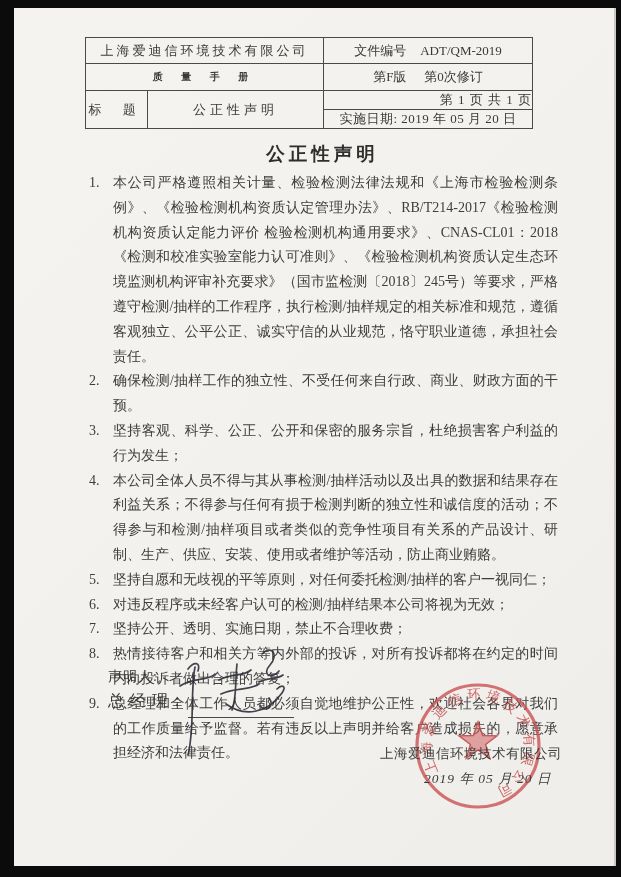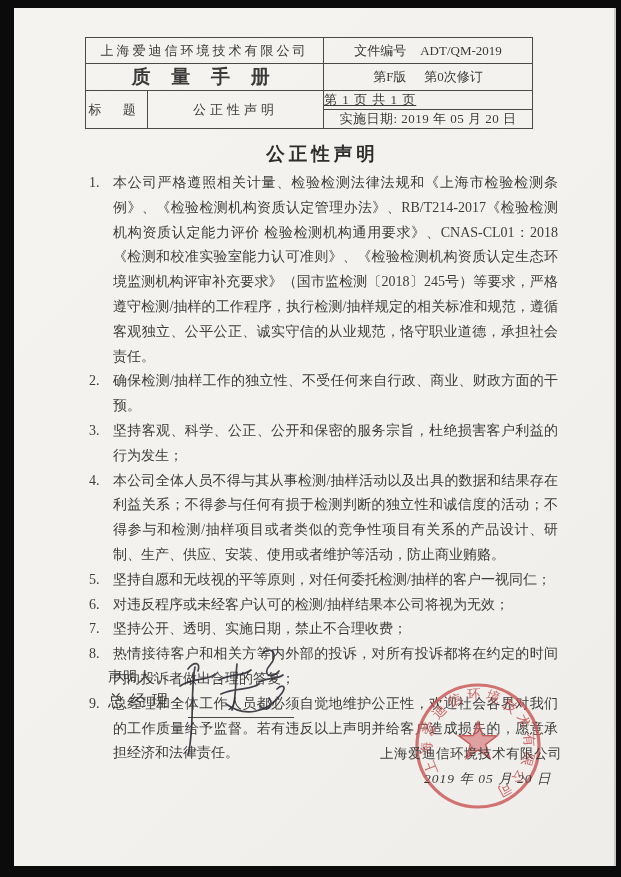--- a/index.html
+++ b/index.html
@@ -18,27 +18,27 @@
     position:absolute;left:71px;top:29px;width:447px;
     border-collapse:collapse;table-layout:fixed;
     font-size:13px;color:#3a3a3a;
   }
   .htable td{border:1px solid #4a4a4a;padding:0;vertical-align:middle;overflow:hidden;white-space:nowrap;}
   .r1 td{height:25px;}
   .r2 td{height:26px;}
   .r3 td{height:15px;}
   .r4 td{height:16px;}
   .c-company{text-align:center;letter-spacing:3px;}
-  .c-manual{text-align:center;font-weight:bold;letter-spacing:8px;font-size:19px;}
+  .c-manual{text-align:center;font-weight:bold;letter-spacing:8px;font-size:10px;}
   .c-doc,.c-ver{text-align:center;}
   .c-doc .gap{display:inline-block;width:14px;}
   .c-ver .ml{margin-left:18px;}
   .c-label{text-align:center;letter-spacing:9px;padding-left:6px;}
   .c-title{text-align:center;letter-spacing:4px;}
-  .c-page{text-align:left;letter-spacing:1px;text-decoration:underline;}
+  .c-page{text-align:right;letter-spacing:1px;}
   .c-date{text-align:center;padding-left:8px;letter-spacing:.5px;}
   
   .doc-title{
     position:absolute;left:73px;top:133px;width:471px;
     text-align:center;font-size:18.5px;font-weight:bold;letter-spacing:4px;color:#2e2e2e;
   }
   
   .stmt{
     position:absolute;left:73px;top:163px;width:471px;
     font-size:14px;line-height:24.8px;color:#3d3d3d;

